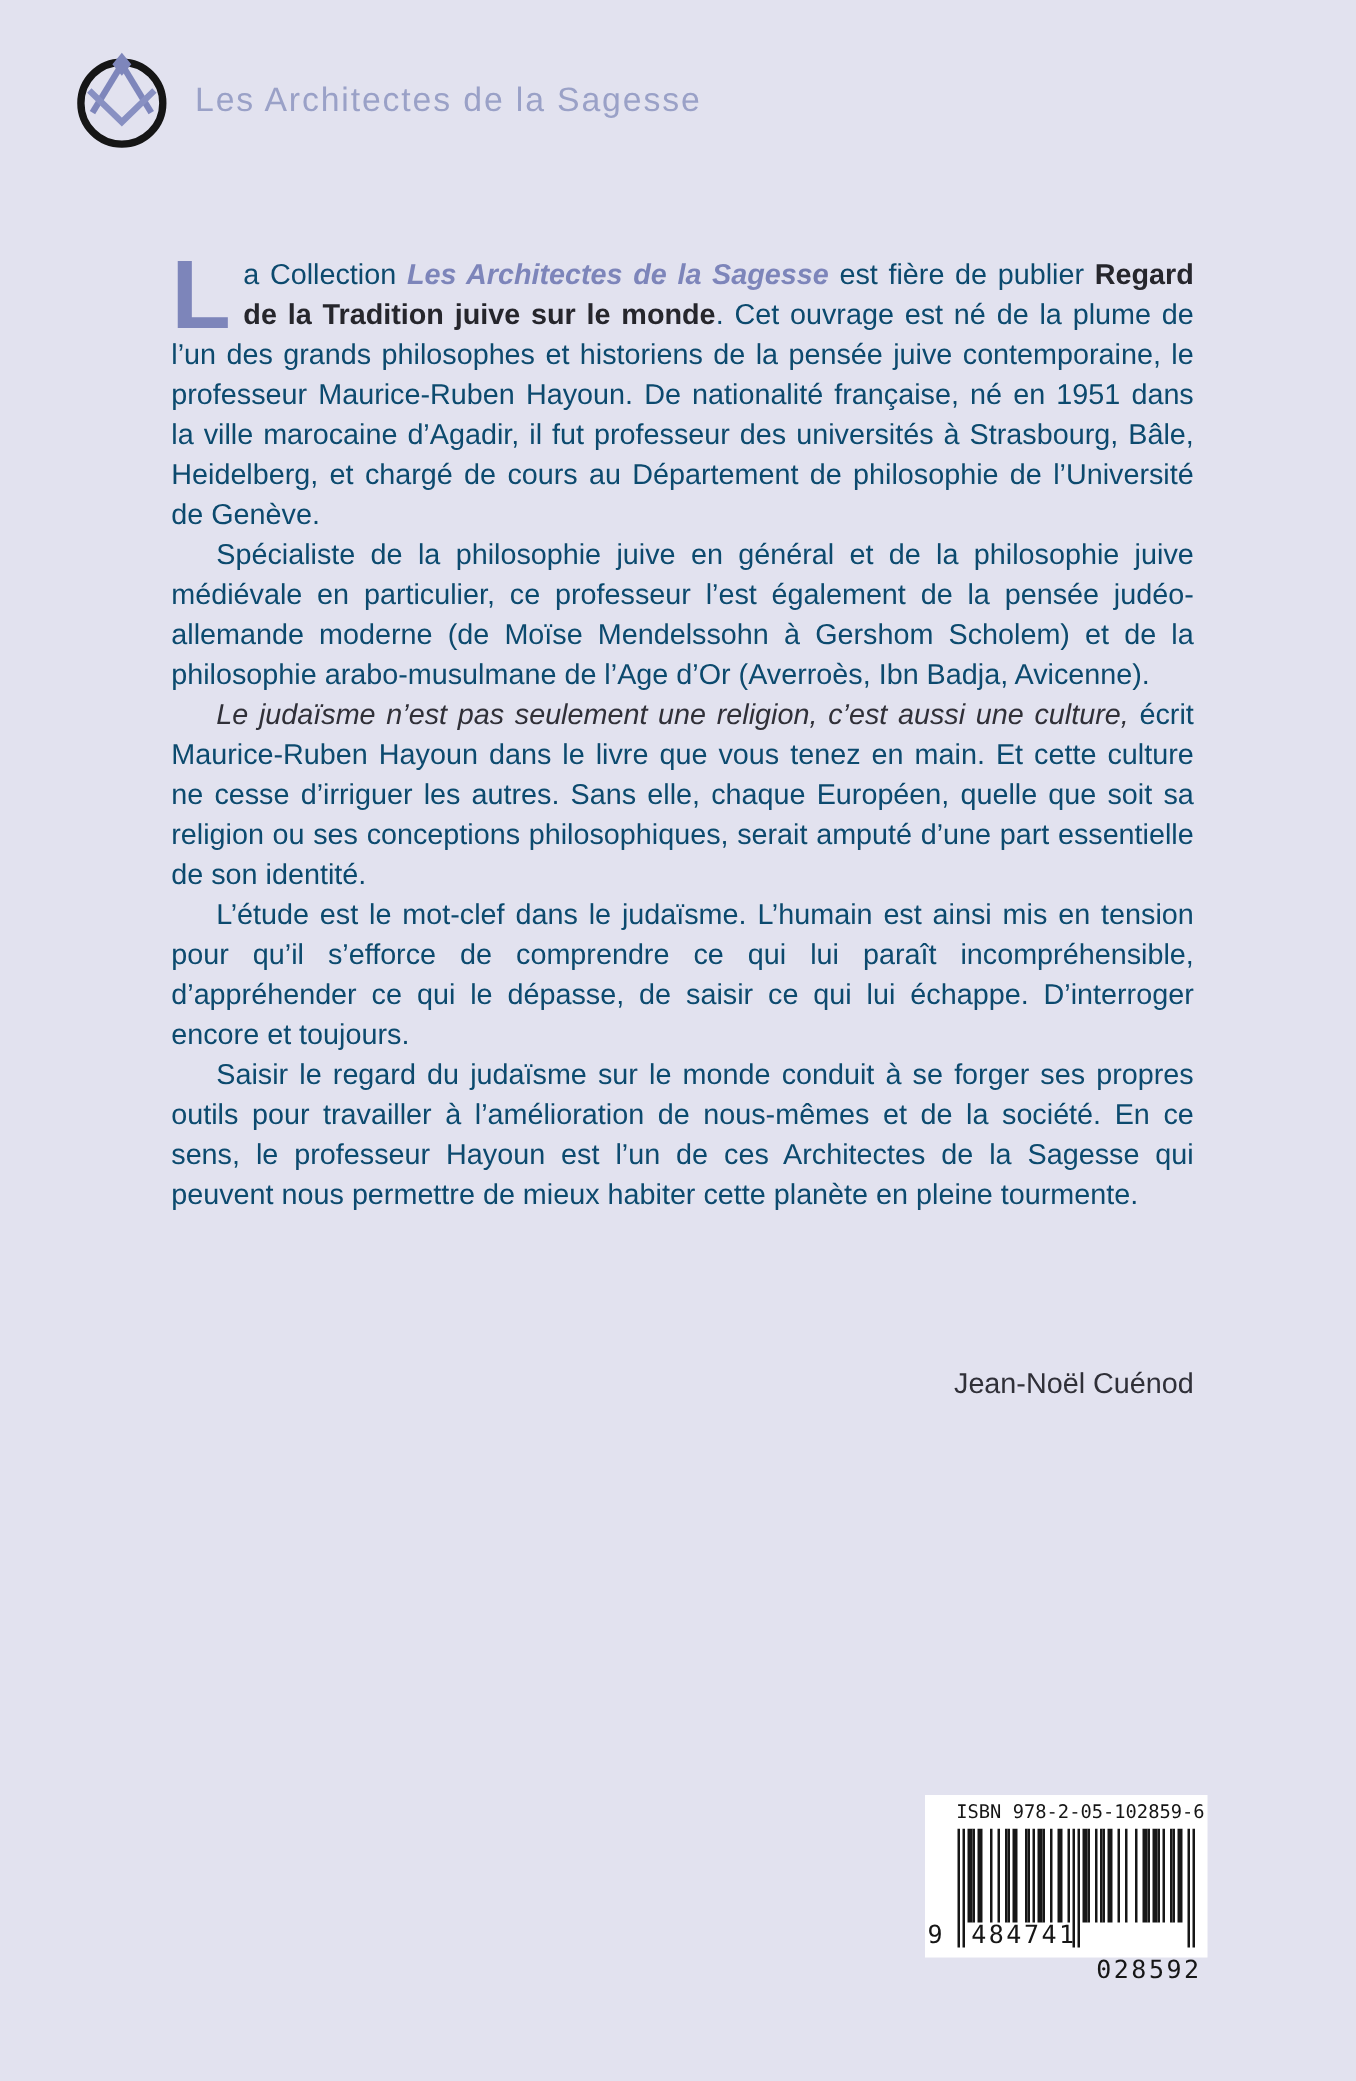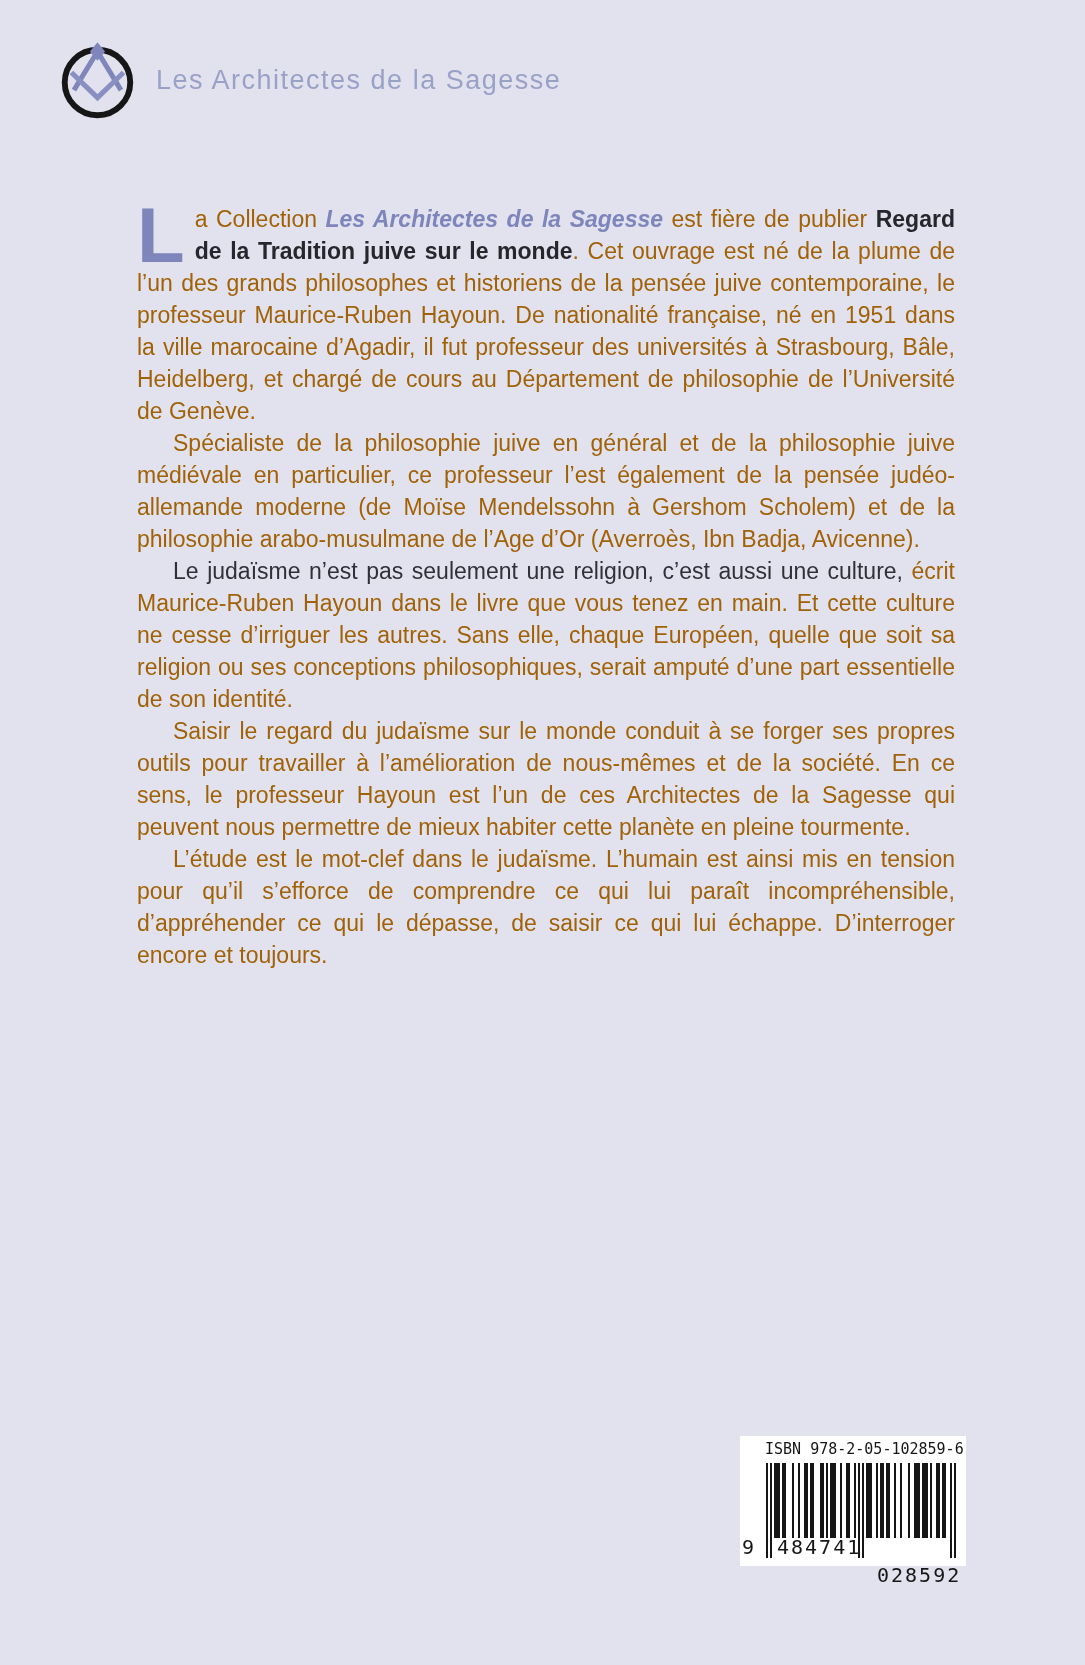--- a/index.html
+++ b/index.html
@@ -20,24 +20,24 @@
     position:absolute;left:137px;top:203px;width:818px;
     font-size:23px;line-height:32px;color:#303038;
     text-align:justify;
   }
   .para{margin:0;}
   .para.indent{text-indent:36px;}
   .dropcap{
     float:left;font-size:78px;line-height:58px;height:60px;
     font-weight:700;color:#7d85ba;margin:3px 10px 0 0;
   }
-  .seg-plain{color:#a16207;}
+  .seg-plain{color:#0c4a6e;}
   .seg-accent{color:#7d85ba;font-weight:700;font-style:italic;}
   .seg-bold{font-weight:700;color:#26262c;}
-  .seg-italic{}
+  .seg-italic{font-style:italic;}
   
   .signature{
     position:absolute;left:137px;top:1090px;width:818px;
     font-size:23px;line-height:33px;color:#303038;text-align:right;
   }
   .signature .role-accent{color:#7d85ba;font-weight:700;font-style:italic;}
   
   .barcode-box{
     position:absolute;left:740px;top:1436px;width:226px;height:130px;
     background:#ffffff;
@@ -73,25 +73,26 @@
 
     <polygon points="47,5 56,16 47,27 38,16" fill="#7e86bb"></polygon>
   </svg>
   <div class="logo-text">Les Architectes de la Sagesse</div>
 </div>
 
 <div class="body-text" id="paragraphs">
     <p class="para"><span class="dropcap">L</span><span class="seg-plain">a Collection </span><span class="seg-accent">Les Architectes de la Sagesse</span><span class="seg-plain"> est fière de publier </span><span class="seg-bold">Regard de la Tradition juive sur le monde</span><span class="seg-plain">. Cet ouvrage est né de la plume de l’un des grands philosophes et historiens de la pensée juive contemporaine, le professeur Maurice-Ruben Hayoun. De nationalité française, né en 1951 dans la ville marocaine d’Agadir, il fut professeur des universités à Strasbourg, Bâle, Heidelberg, et chargé de cours au Département de philosophie de l’Université de Genève.</span></p>
     <p class="para indent"><span class="seg-plain">Spécialiste de la philosophie juive en général et de la philosophie juive médiévale en particulier, ce professeur l’est également de la pensée judéo-allemande moderne (de Moïse Mendelssohn à Gershom Scholem) et de la philosophie arabo-musulmane de l’Age d’Or (Averroès, Ibn Badja, Avicenne).</span></p>
     <p class="para indent"><span class="seg-italic">Le judaïsme n’est pas seulement une religion, c’est aussi une culture,</span><span class="seg-plain"> écrit Maurice-Ruben Hayoun dans le livre que vous tenez en main. Et cette culture ne cesse d’irriguer les autres. Sans elle, chaque Européen, quelle que soit sa religion ou ses conceptions philosophiques, serait amputé d’une part essentielle de son identité.</span></p>
+    <p class="para indent"><span class="seg-plain">L’étude est le mot-clef dans le judaïsme. L’humain est ainsi mis en tension pour qu’il s’efforce de comprendre ce qui lui paraît incompréhensible, d’appréhender ce qui le dépasse, de saisir ce qui lui échappe. D’interroger encore et toujours.</span></p>
     <p class="para indent"><span class="seg-plain">Saisir le regard du judaïsme sur le monde conduit à se forger ses propres outils pour travailler à l’amélioration de nous-mêmes et de la société. En ce sens, le professeur Hayoun est l’un de ces Architectes de la Sagesse qui peuvent nous permettre de mieux habiter cette planète en pleine tourmente.</span></p>
-    <p class="para indent"><span class="seg-plain">L’étude est le mot-clef dans le judaïsme. L’humain est ainsi mis en tension pour qu’il s’efforce de comprendre ce qui lui paraît incompréhensible, d’appréhender ce qui le dépasse, de saisir ce qui lui échappe. D’interroger encore et toujours.</span></p>
   </div>
 
 <div class="signature">
+  <div>Jean-Noël Cuénod</div>
 </div>
 
 <div class="barcode-box">
   <div class="isbn-label">ISBN 978-2-05-102859-6</div>
   <div class="bars" id="bars">
       <div class="bar tall" style="left: 0px;"></div>
       <div class="bar tall" style="left: 4px;"></div>
       <div class="bar" style="left: 8px;"></div>
       <div class="bar" style="left: 10px;"></div>
       <div class="bar" style="left: 12px;"></div>

